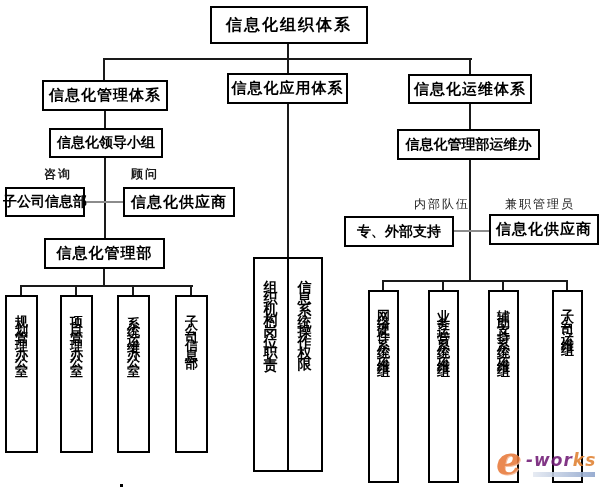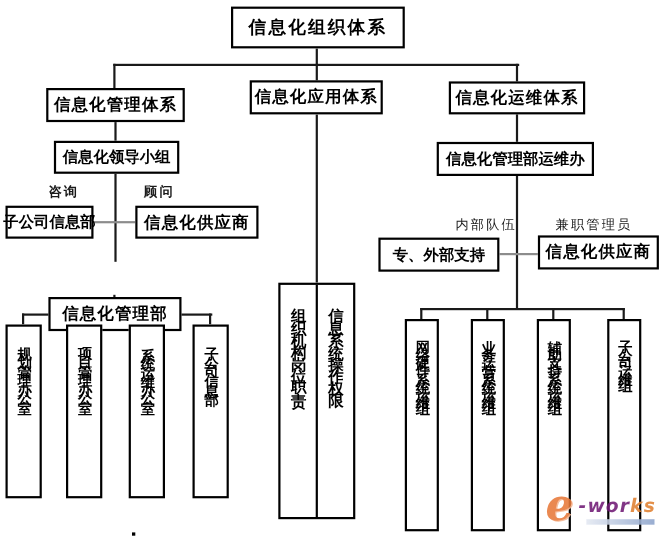--- a/index.html
+++ b/index.html
@@ -107,21 +107,21 @@
     <span>信息化领导小组</span>
   </div>
   <span class="edge-label" style="left:44px;top:166px;font-weight:bold;">咨询</span>
   <span class="edge-label" style="left:131px;top:166px;font-weight:bold;">顾问</span>
   <div class="node fs14" style="left:5px;top:187px;width:80px;height:30px;">
     <span>子公司信息部</span>
   </div>
   <div class="node fs15" style="left:123px;top:187px;width:112px;height:30px;">
     <span>信息化供应商</span>
   </div>
-  <div class="node fs15" style="left:44px;top:238px;width:121px;height:31px;margin-top:32px;">
+  <div class="node fs15" style="left:44px;top:238px;width:121px;height:31px;">
     <span>信息化管理部</span>
   </div>
 
   <div class="vbox lcol" style="left:5px;top:295px;width:33px;height:158px;">
     <span class="vtext">规划管理办公室</span>
   </div>
   <div class="vbox lcol" style="left:60px;top:295px;width:33px;height:158px;">
     <span class="vtext">项目管理办公室</span>
   </div>
   <div class="vbox lcol" style="left:117px;top:295px;width:33px;height:158px;">

